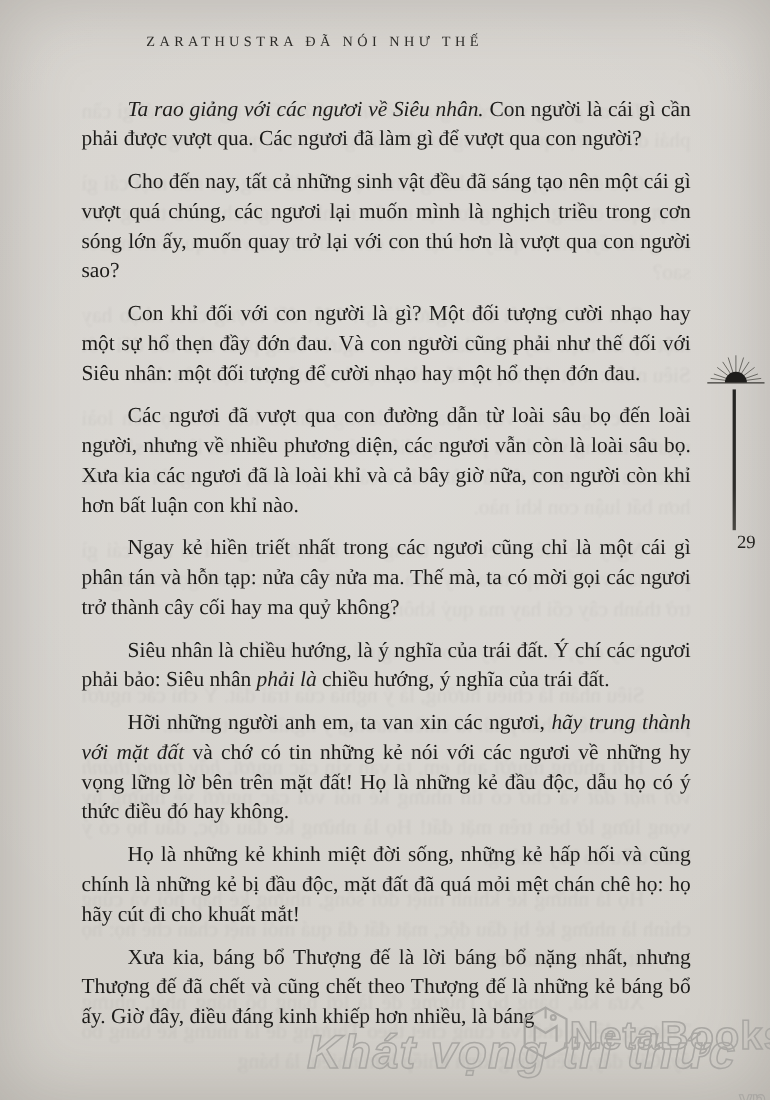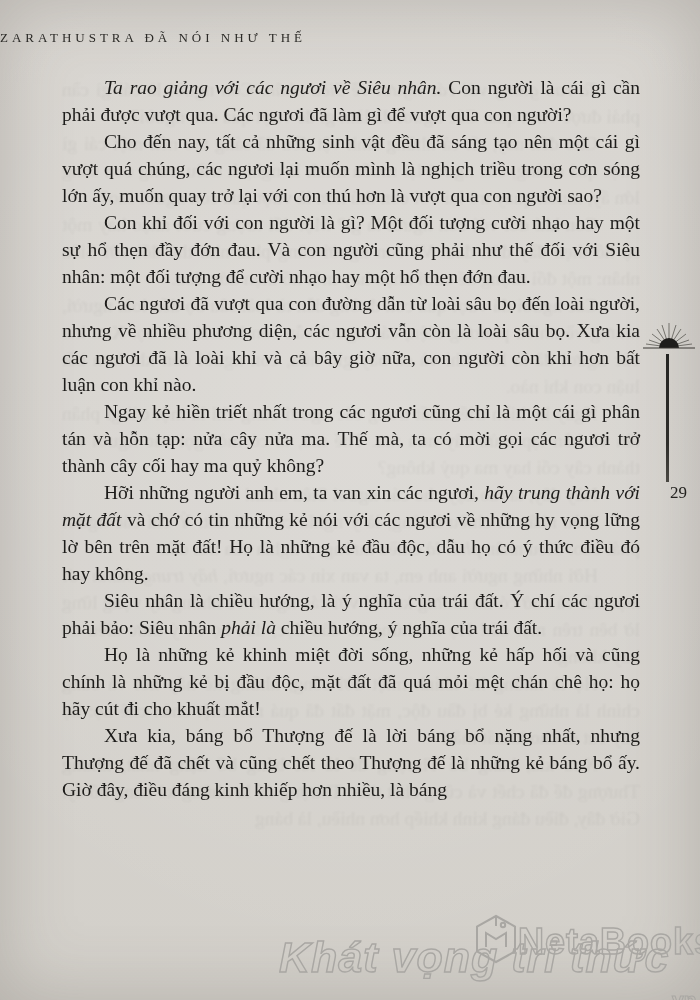--- a/index.html
+++ b/index.html
@@ -17,35 +17,35 @@
   
   .bleed{
     position:absolute;left:62px;top:76px;width:578px;
     transform:scaleX(-1);
     opacity:.05;
     filter:blur(1.1px);
     pointer-events:none;
   }
   .running-head{
     position:absolute;left:0;top:30px;width:572px;
-    text-align:left;
+    text-align:center;
     font-size:13px;
     letter-spacing:4px;
     color:#2b2a27;
   }
   .body-text{
     position:absolute;left:62px;top:74px;width:578px;
     font-size:19.5px;
     line-height:27px;
     text-align:justify;
   }
   .bleed .body-text-copy, .body-text-copy{
     font-size:19.5px;line-height:27px;text-align:justify;
   }
-  .para{margin:0;text-indent:42px;}
+  .para{margin:12px;text-indent:42px;}
   .para em{font-style:italic;}
   .margin-ornament{position:absolute;left:641px;top:320px;width:56px;}
   .sun{display:block;}
   .rule{
     position:absolute;left:666px;top:354px;width:3px;height:128px;
     background:linear-gradient(180deg,#242422 0%,#2e2d2a 70%,#4a4843 100%);
   }
   .folio{
     position:absolute;left:655px;top:483px;width:32px;
     font-size:17px;text-align:right;color:#23221f;
@@ -87,22 +87,22 @@
   </div>
 
   <div class="running-head">ZARATHUSTRA ĐÃ NÓI NHƯ THẾ</div>
 
   <div class="body-text">
       <p class="para"><em>Ta rao giảng với các ngươi về Siêu nhân.</em><span> Con người là cái gì cần phải được vượt qua. Các ngươi đã làm gì để vượt qua con người?</span></p>
       <p class="para"><span>Cho đến nay, tất cả những sinh vật đều đã sáng tạo nên một cái gì vượt quá chúng, các ngươi lại muốn mình là nghịch triều trong cơn sóng lớn ấy, muốn quay trở lại với con thú hơn là vượt qua con người sao?</span></p>
       <p class="para"><span>Con khỉ đối với con người là gì? Một đối tượng cười nhạo hay một sự hổ thẹn đầy đớn đau. Và con người cũng phải như thế đối với Siêu nhân: một đối tượng để cười nhạo hay một hổ thẹn đớn đau.</span></p>
       <p class="para"><span>Các ngươi đã vượt qua con đường dẫn từ loài sâu bọ đến loài người, nhưng về nhiều phương diện, các ngươi vẫn còn là loài sâu bọ. Xưa kia các ngươi đã là loài khỉ và cả bây giờ nữa, con người còn khỉ hơn bất luận con khỉ nào.</span></p>
       <p class="para"><span>Ngay kẻ hiền triết nhất trong các ngươi cũng chỉ là một cái gì phân tán và hỗn tạp: nửa cây nửa ma. Thế mà, ta có mời gọi các ngươi trở thành cây cối hay ma quỷ không?</span></p>
+      <p class="para"><span>Siêu nhân là chiều hướng, là ý nghĩa của trái đất. Ý chí các ngươi phải bảo: Siêu nhân </span><em>phải là</em><span> chiều hướng, ý nghĩa của trái đất.</span></p>
       <p class="para"><span>Hỡi những người anh em, ta van xin các ngươi, </span><em>hãy trung thành với mặt đất</em><span> và chớ có tin những kẻ nói với các ngươi về những hy vọng lững lờ bên trên mặt đất! Họ là những kẻ đầu độc, dẫu họ có ý thức điều đó hay không.</span></p>
-      <p class="para"><span>Siêu nhân là chiều hướng, là ý nghĩa của trái đất. Ý chí các ngươi phải bảo: Siêu nhân </span><em>phải là</em><span> chiều hướng, ý nghĩa của trái đất.</span></p>
       <p class="para"><span>Họ là những kẻ khinh miệt đời sống, những kẻ hấp hối và cũng chính là những kẻ bị đầu độc, mặt đất đã quá mỏi mệt chán chê họ: họ hãy cút đi cho khuất mắt!</span></p>
       <p class="para"><span>Xưa kia, báng bổ Thượng đế là lời báng bổ nặng nhất, nhưng Thượng đế đã chết và cũng chết theo Thượng đế là những kẻ báng bổ ấy. Giờ đây, điều đáng kinh khiếp hơn nhiều, là báng</span></p>
     </div>
 
   <div class="margin-ornament">
     <svg class="sun" width="56" height="36" viewBox="0 0 56 36">
       <g stroke="#4a4944" stroke-width="0.7" fill="none">
         <line x1="28" y1="27" x2="8" y2="20"></line>
         <line x1="28" y1="27" x2="11" y2="14"></line>
         <line x1="28" y1="27" x2="16" y2="9"></line>

